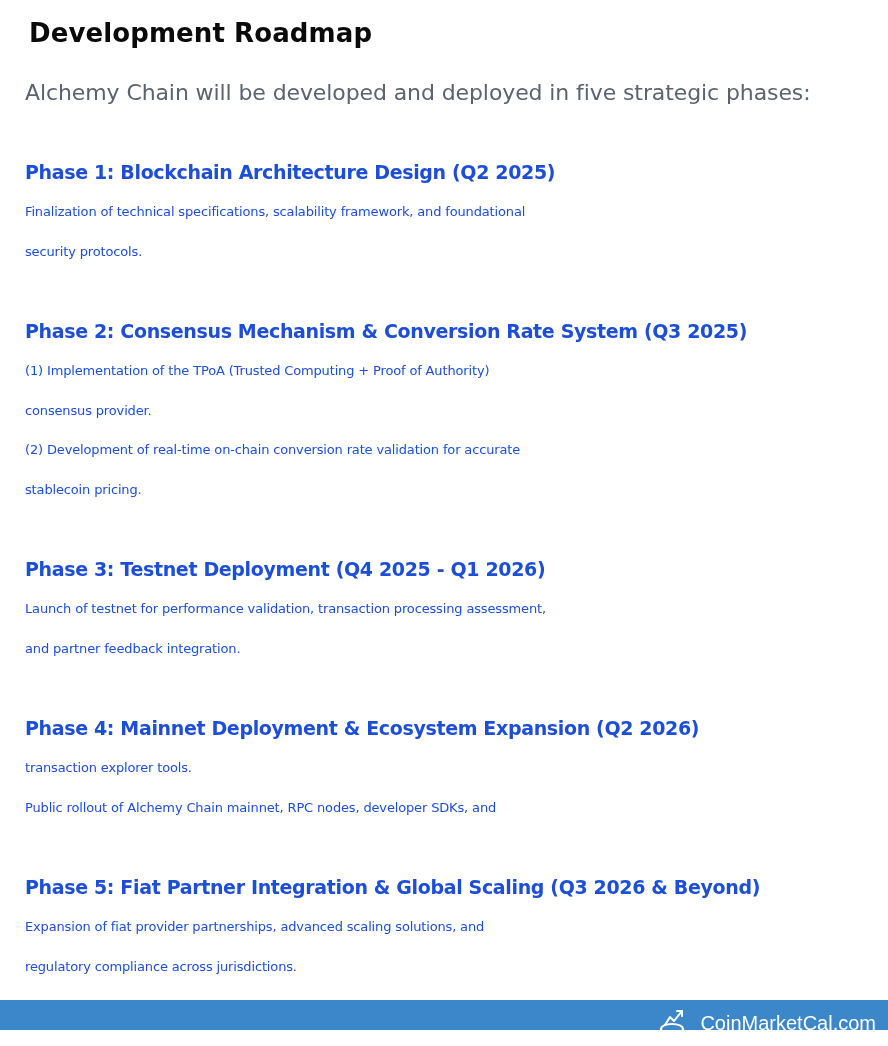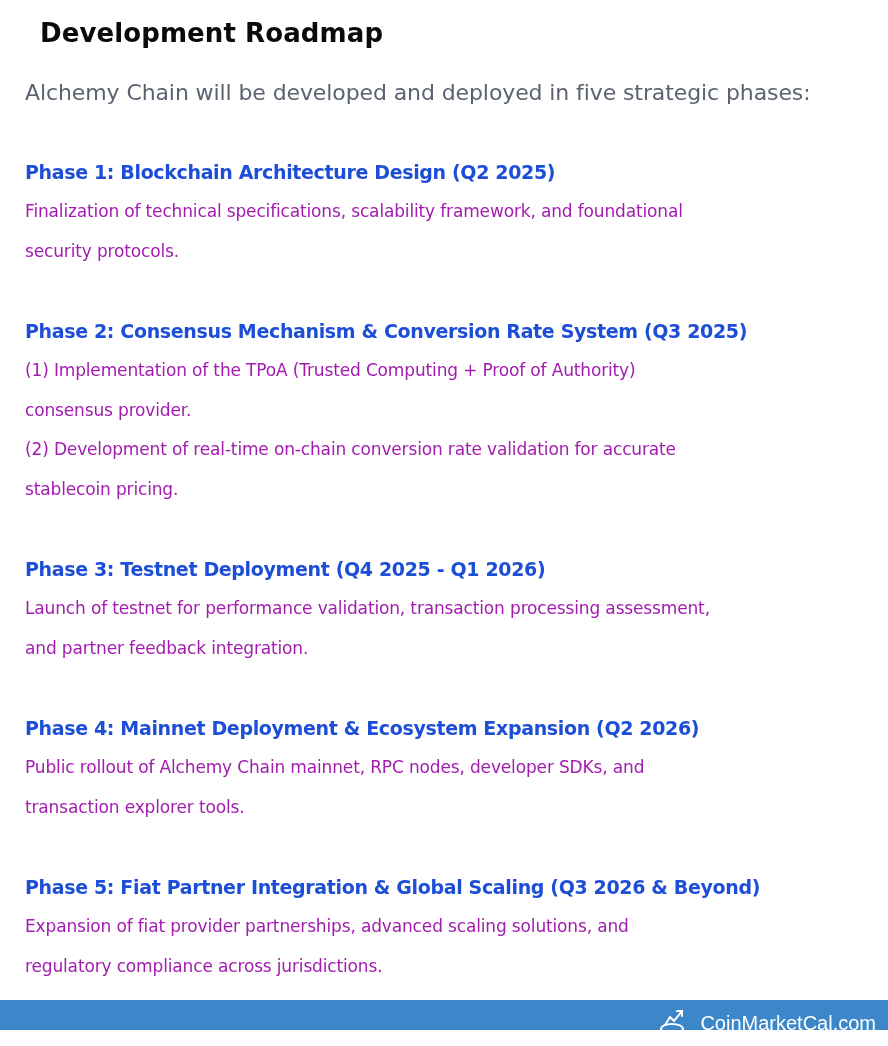--- a/index.html
+++ b/index.html
@@ -2,34 +2,34 @@
 <html><head>
 <meta charset="utf-8">
 <style>
   html, body { margin: 0; padding: 0; }
   body {
     width: 888px; height: 1046px; background: #ffffff; position: relative; overflow: hidden;
     font-family: "DejaVu Sans", sans-serif;
   }
   .content { position: absolute; left: 25px; top: 0; right: 0; }
   .title {
-    position: absolute; top: 18px; left: 15px;
+    position: absolute; top: 18px; left: 4px;
     font-family: "DejaVu Sans", sans-serif; font-weight: bold;
     font-size: 26px; color: #0a0a0a; letter-spacing: 0.1px; white-space: nowrap;
   }
   .intro {
     position: absolute; top: 80px; left: 0;
     font-size: 22px; color: #5b6270; white-space: nowrap; letter-spacing: -0.1px;
   }
   .phase { position: absolute; left: 0; width: 860px; }
   .phase-title {
     font-size: 19px; font-weight: bold; color: #1d4ed8; line-height: 40px; height: 40px; white-space: nowrap;
     letter-spacing: -0.35px;
   }
-  .phase-body { font-size: 17px; color: #a21caf; line-height: 39.7px; letter-spacing: -0.15px; }
+  .phase-body { font-size: 13px; color: #1d4ed8; line-height: 39.7px; letter-spacing: -0.15px; }
   .phase-body .line { white-space: nowrap; display: block; }
   .footer {
     position: absolute; left: 0; top: 1000px; width: 888px; height: 30px; background: #3b87c9;
   }
   .brand {
     position: absolute; right: 12px; top: 0; height: 46px; display: flex; align-items: center; gap: 8px;
     color: #ffffff; font-family: "Liberation Sans", sans-serif; font-size: 20px;
   }
   .brand svg { display: block; }
 </style>
@@ -62,22 +62,22 @@
     <div class="phase-title">Phase 3: Testnet Deployment (Q4 2025 - Q1 2026)</div>
     <div class="phase-body">
       <span class="line">Launch of testnet for performance validation, transaction processing assessment,</span>
       <span class="line">and partner feedback integration.</span>
     </div>
   </div>
 
   <div class="phase" style="top:708px">
     <div class="phase-title">Phase 4: Mainnet Deployment &amp; Ecosystem Expansion (Q2 2026)</div>
     <div class="phase-body">
+      <span class="line">transaction explorer tools.</span>
       <span class="line">Public rollout of Alchemy Chain mainnet, RPC nodes, developer SDKs, and</span>
-      <span class="line">transaction explorer tools.</span>
     </div>
   </div>
 
   <div class="phase" style="top:867px">
     <div class="phase-title">Phase 5: Fiat Partner Integration &amp; Global Scaling (Q3 2026 &amp; Beyond)</div>
     <div class="phase-body">
       <span class="line">Expansion of fiat provider partnerships, advanced scaling solutions, and</span>
       <span class="line">regulatory compliance across jurisdictions.</span>
     </div>
   </div>

